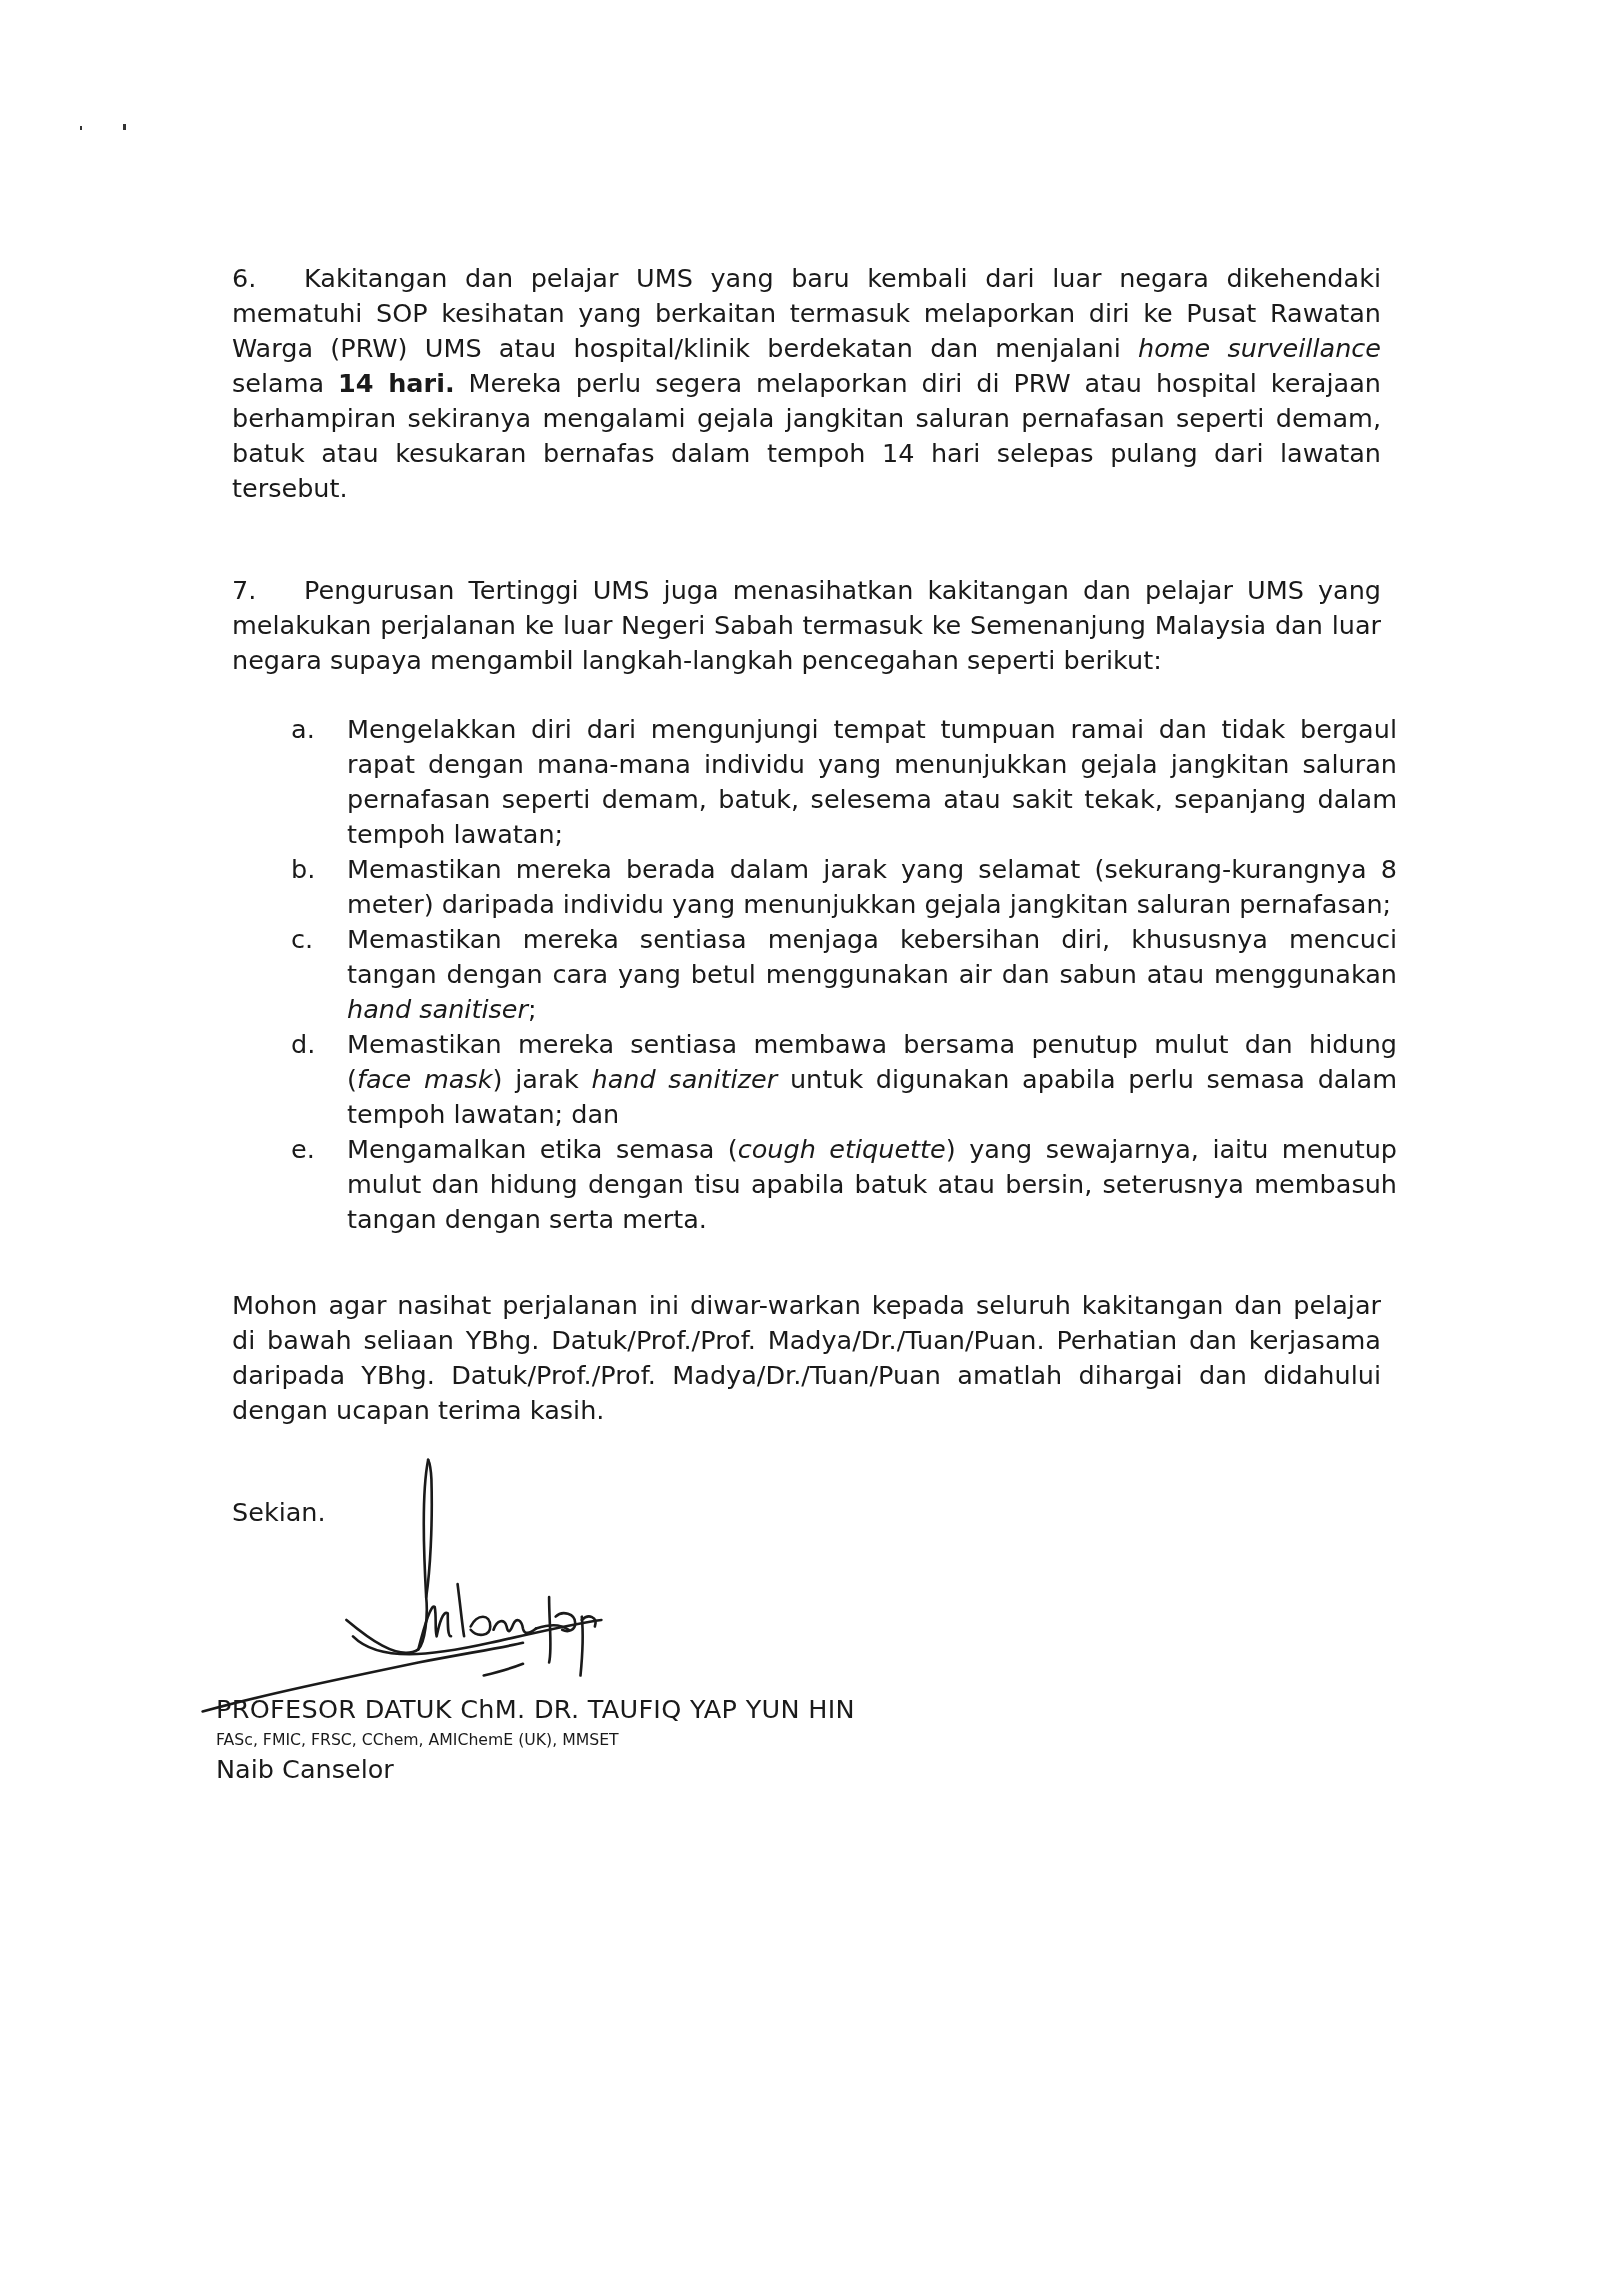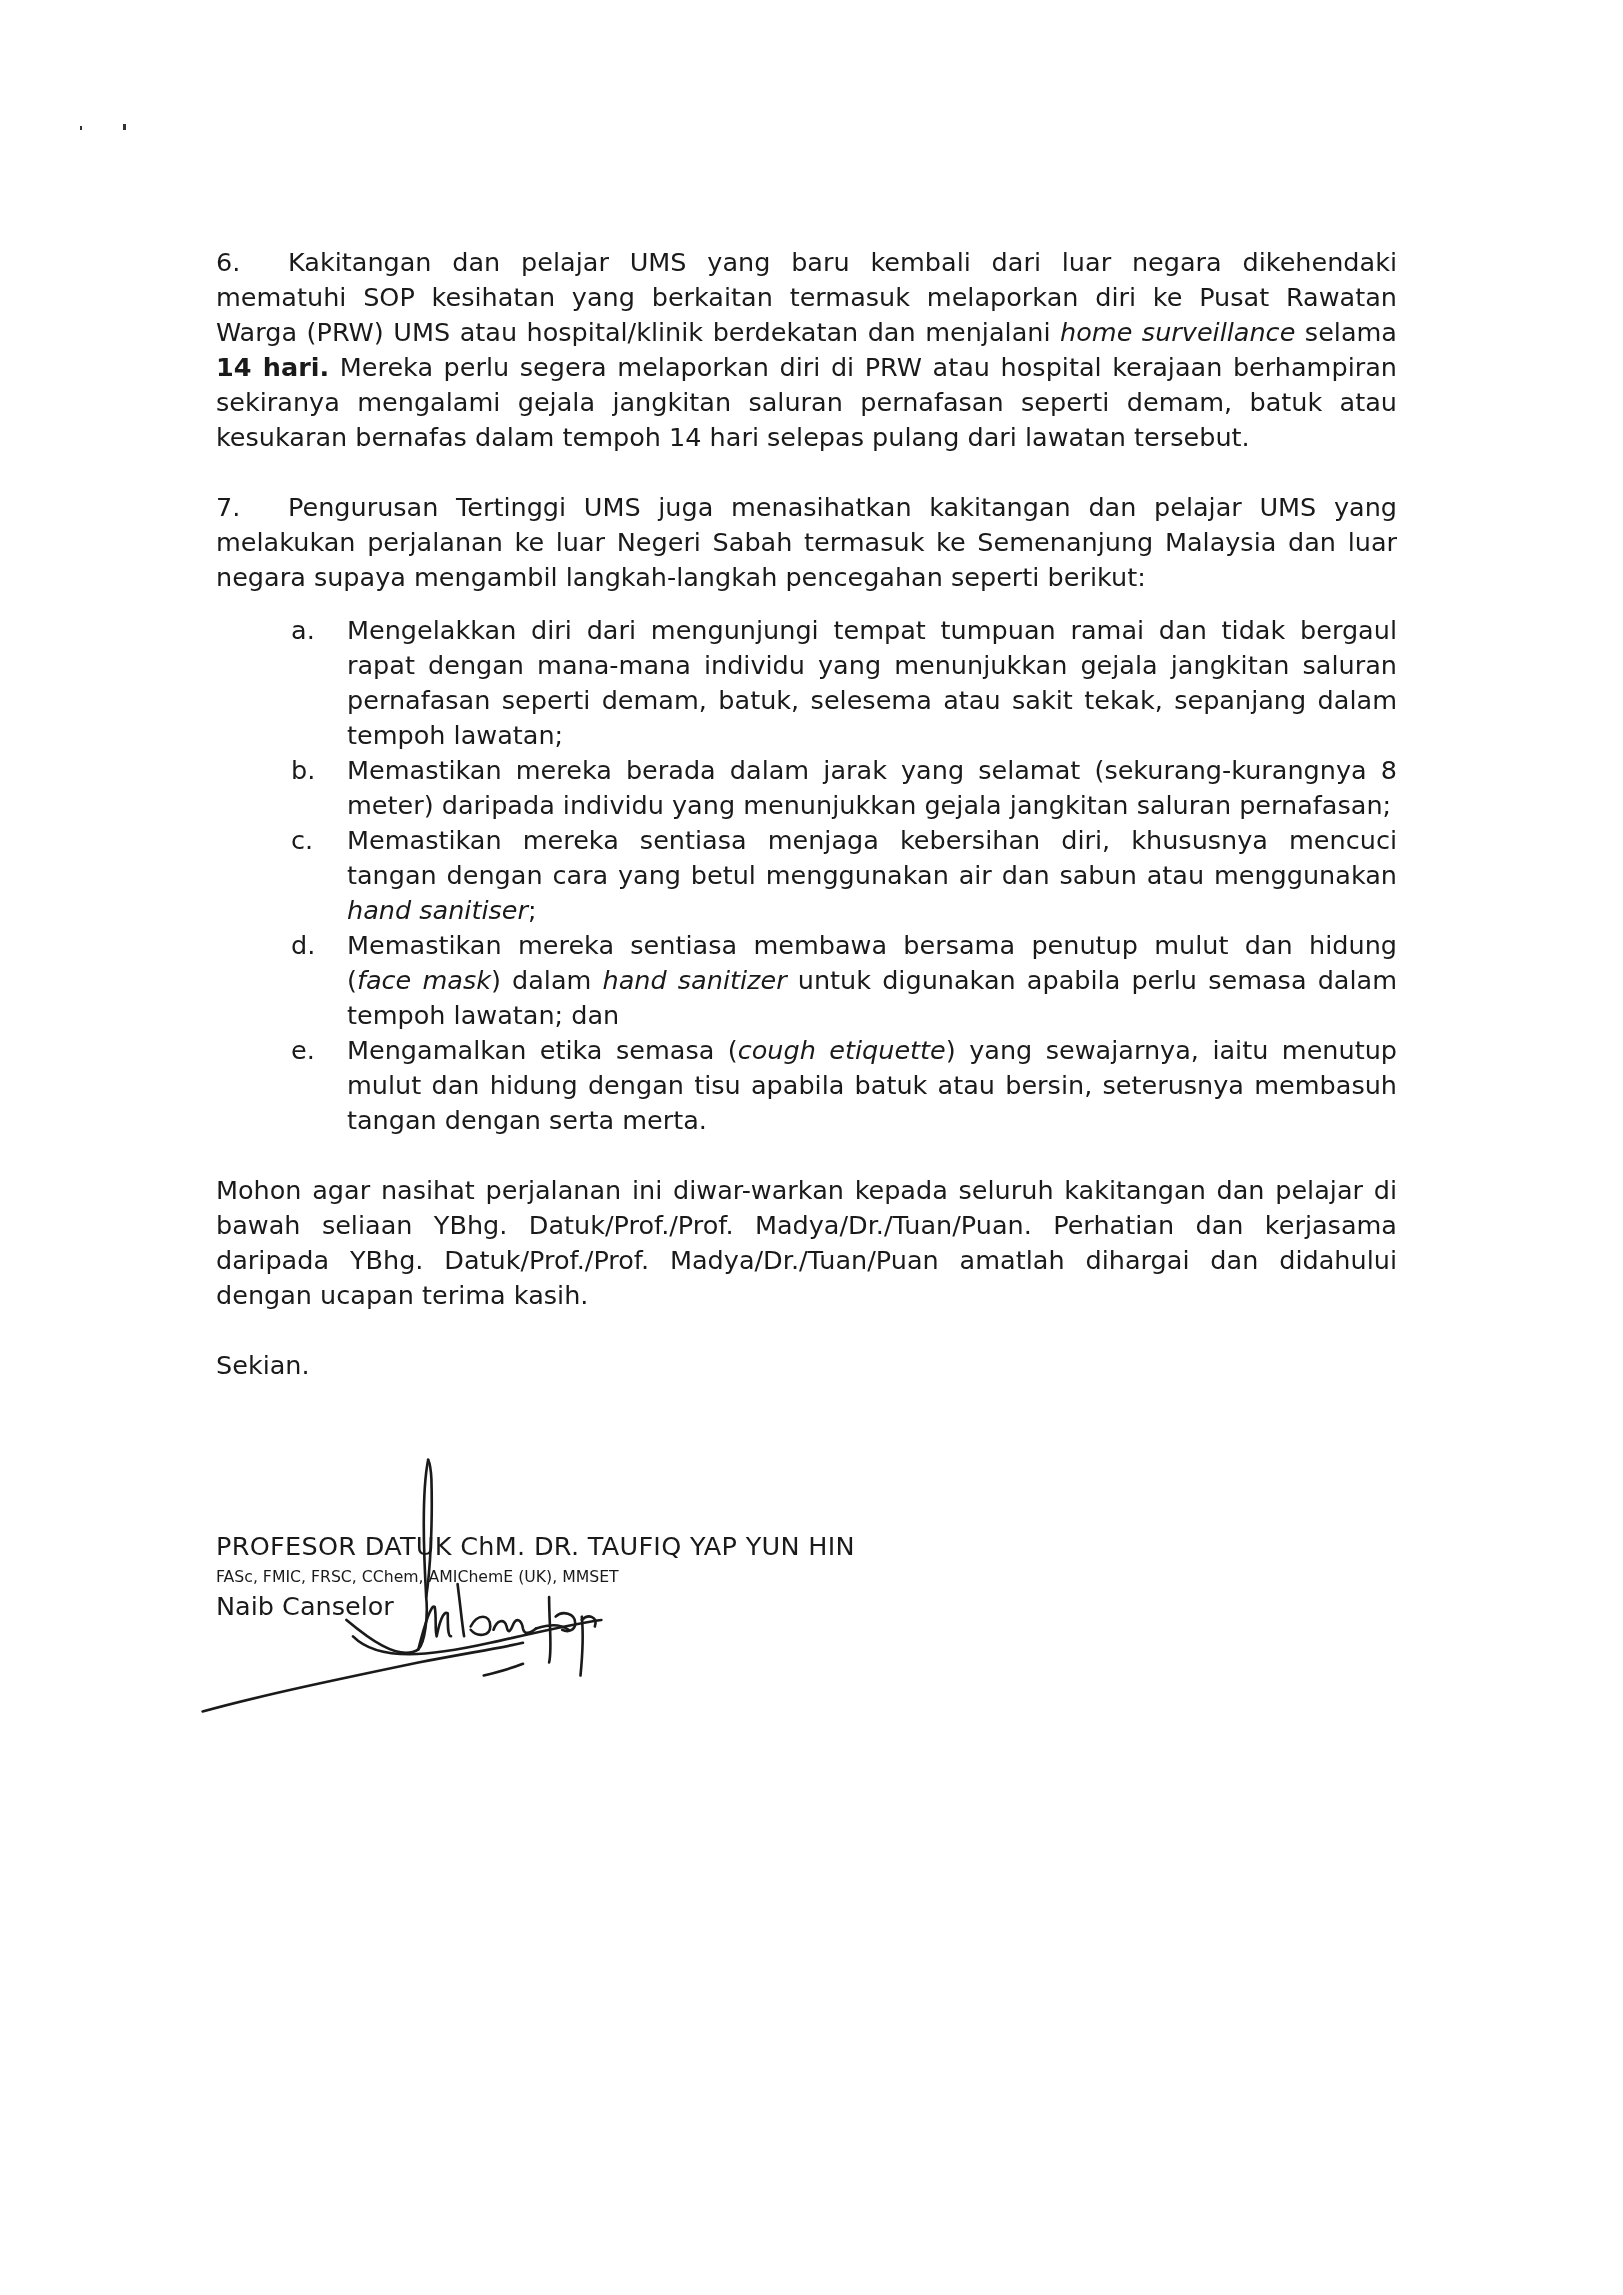--- a/index.html
+++ b/index.html
@@ -1,19 +1,19 @@
 <!DOCTYPE html>
 <html style="font-size:10.5px"><head>
 <meta charset="utf-8">
 <style>
   html, body { margin: 0; padding: 0; background: #ffffff; }
   body { width: 1623px; height: 2295px; position: relative; overflow: hidden; color: #1a1a1a; }
   .page { position: absolute; left: 216px; top: 245px; width: 1181px;
           font-family: "DejaVu Sans", sans-serif; font-size: 25.5px; line-height: 35px; }
-  .para { text-align: justify; margin: 0; }
+  .para { text-align: justify; margin: 16px; }
   .num { display: inline-block; width: 72px; }
   .gap { height: 35px; }
   .list { margin: 0 0 0 75px; padding: 0; list-style: none; }
   .list li { position: relative; padding-left: 56px; text-align: justify; }
   .list .mk { position: absolute; left: 0; top: 0; }
   .it { font-style: italic; }
   .bold { font-weight: bold; }
   .speck { position: absolute; width: 2.6px; height: 5.9px; background: #333; }
   .sig { position: absolute; left: 183px; top: 1453px; width: 523px; height: 262px; }
   .name { font-family: "DejaVu Sans", sans-serif; font-weight: normal; font-size: 25.5px; letter-spacing: 0.3px; }
@@ -44,21 +44,21 @@
     <li>
       <span class="mk">a.</span><span>Mengelakkan diri dari mengunjungi tempat tumpuan ramai dan tidak bergaul rapat dengan mana-mana individu yang menunjukkan gejala jangkitan saluran pernafasan seperti demam, batuk, selesema atau sakit tekak, sepanjang dalam tempoh lawatan;</span>
     </li>
     <li>
       <span class="mk">b.</span><span>Memastikan mereka berada dalam jarak yang selamat (sekurang-kurangnya 8 meter) daripada individu yang menunjukkan gejala jangkitan saluran pernafasan;</span>
     </li>
     <li>
       <span class="mk">c.</span><span>Memastikan mereka sentiasa menjaga kebersihan diri, khususnya mencuci tangan dengan cara yang betul menggunakan air dan sabun atau menggunakan </span><span class="it">hand sanitiser</span><span>;</span>
     </li>
     <li>
-      <span class="mk">d.</span><span>Memastikan mereka sentiasa membawa bersama penutup mulut dan hidung (</span><span class="it">face mask</span><span>) dalam </span><span class="it">hand sanitizer</span><span> untuk digunakan apabila perlu semasa dalam tempoh lawatan; dan</span>
+      <span class="mk">d.</span><span>Memastikan mereka sentiasa membawa bersama penutup mulut dan hidung (</span><span class="it">face mask</span><span>) jarak </span><span class="it">hand sanitizer</span><span> untuk digunakan apabila perlu semasa dalam tempoh lawatan; dan</span>
     </li>
     <li>
       <span class="mk">e.</span><span>Mengamalkan etika semasa (</span><span class="it">cough etiquette</span><span>) yang sewajarnya, iaitu menutup mulut dan hidung dengan tisu apabila batuk atau bersin, seterusnya membasuh tangan dengan serta merta.</span>
     </li>
   </ul>
 
   <div class="gap"></div>
 
   <p class="para">Mohon agar nasihat perjalanan ini diwar-warkan kepada seluruh kakitangan dan pelajar di bawah seliaan YBhg. Datuk/Prof./Prof. Madya/Dr./Tuan/Puan.  Perhatian dan kerjasama daripada YBhg. Datuk/Prof./Prof. Madya/Dr./Tuan/Puan amatlah dihargai dan didahului dengan ucapan terima kasih.</p>
 

